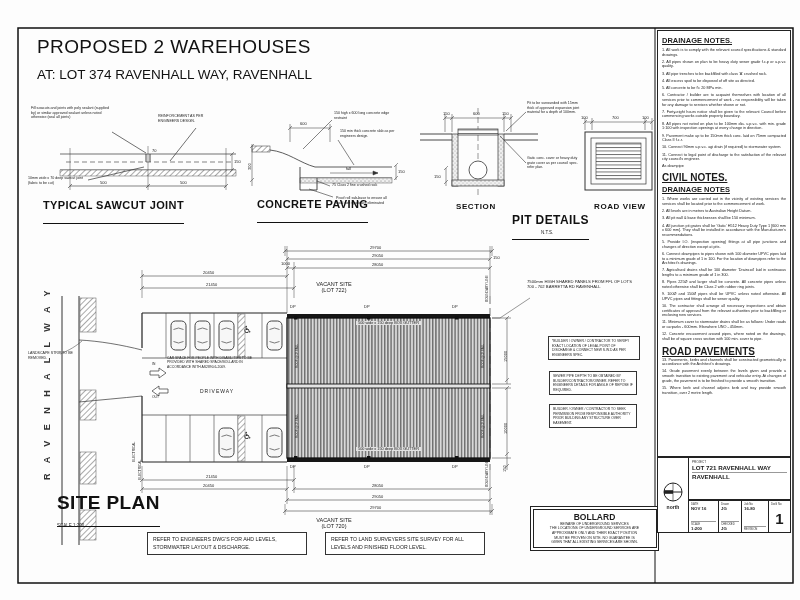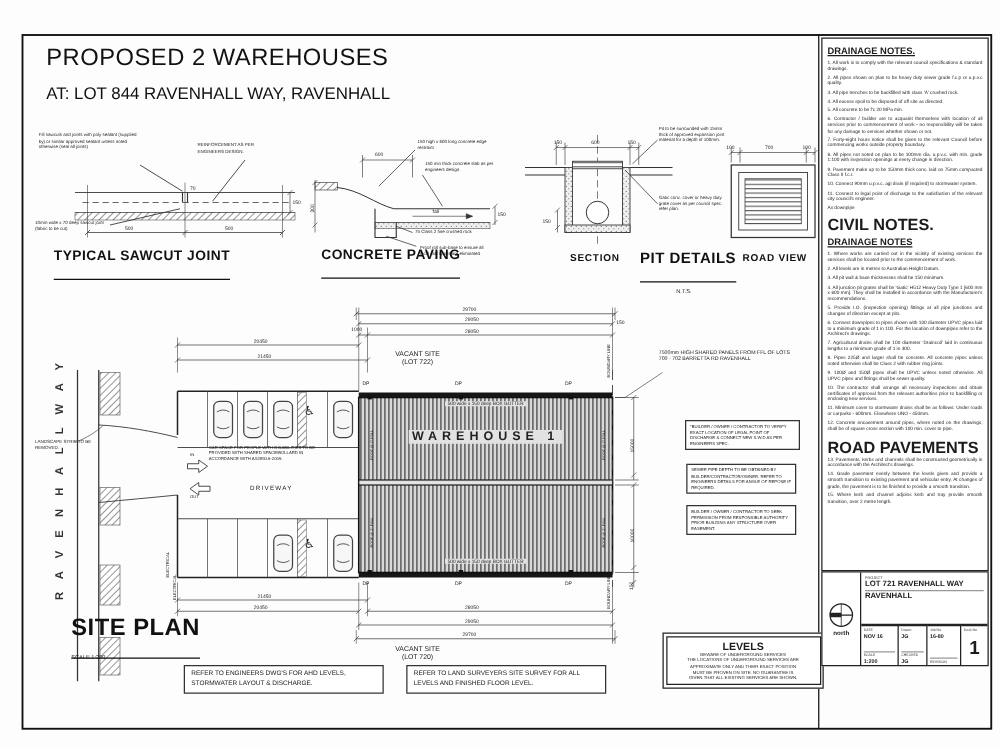--- a/index.html
+++ b/index.html
@@ -27,21 +27,21 @@
   .gutter span{background:#e2e2e2;padding:0 2px;}
   .ref{position:absolute;border:1px solid #333;background:#fff;font-size:5.2px;line-height:1.45;
     padding:3px 5px;color:#222;white-space:normal;}
   .warn{position:absolute;left:530px;top:506px;width:124px;border:1px solid #222;background:#fff;padding:1.5px;}
   .warn-in{border:0.8px solid #222;padding:2px 3px;}
   .warn-title{font-size:8.5px;font-weight:bold;text-align:center;}
   .warn-body{font-size:3.5px;line-height:1.35;text-align:center;white-space:pre-line;}
   .panel{position:absolute;left:657px;top:30px;width:134px;height:427px;border:1px solid #222;
     box-sizing:border-box;padding:3px 4px;overflow:hidden;background:#fff;}
   .nh{font-size:7.5px;font-weight:bold;text-decoration:underline;margin:2px 0 3px 0;}
-  .nh2{font-size:13px;font-weight:bold;margin:4px 0 1px 0;}
+  .nh2{font-size:10px;font-weight:bold;text-decoration:underline;margin:4px 0 1px 0;}
   .nitems>div{font-size:3.8px;line-height:1.22;margin-bottom:2.6px;text-align:justify;}
   .legend-line{font-size:3.8px;margin:2px 0 2px 0;}
   .tblock{position:absolute;left:657px;top:457px;width:134px;height:76px;border:1.2px solid #222;
     box-sizing:border-box;display:flex;background:#fff;}
   .north-cell{width:30px;border-right:1px solid #222;display:flex;flex-direction:column;
     align-items:center;justify-content:center;gap:1px;}
   .north-word{font-size:5px;font-weight:bold;}
   .tb-right{flex:1;display:flex;flex-direction:column;}
   .tb-project{border-bottom:1px solid #222;padding:1.5px 3px;flex:1;}
   .tb-plabel{font-size:3px;color:#333;}
@@ -187,21 +187,21 @@
       <path d="M142,480 H294 M140,482 l4,-4 M292,482 l4,-4
                M142,489 H287 M140,491 l4,-4 M285,491 l4,-4
                M294,489 H490 M292,491 l4,-4 M488,491 l4,-4
                M287,500 H490 M285,502 l4,-4 M488,502 l4,-4
                M285,511 H492 M283,513 l4,-4 M490,513 l4,-4" stroke="#333" stroke-width=".55" fill="none"></path>
       <path d="M142,466 V493 M287,466 V504 M294,466 V493 M490,470 V515 M285,504 V515 M492,504 V515" stroke="#333" stroke-width=".45" fill="none"></path>
     </g>
   </svg>
 
   <div class="h1">PROPOSED 2 WAREHOUSES</div>
-  <div class="h2">AT: LOT 844 RAVENHALL WAY, RAVENHALL</div>
+  <div class="h2">AT: LOT 374 RAVENHALL WAY, RAVENHALL</div>
 
   <div class="free-note" style="left:31px;top:106px;width:80px;">Fill sawcuts and joints with poly sealant (supplied by) or similar approved sealant unless noted otherwise (seal all joints)</div>
   <div class="free-note" style="left:158px;top:114px;width:66px;">REINFORCEMENT AS PER ENGINEERS DESIGN.</div>
   <div class="free-note" style="left:28px;top:176px;width:58px;">10mm wide x 70 deep sawcut joint (fabric to be cut)</div>
   <div class="dim" style="left:100px;top:180px;">500</div>
   <div class="dim" style="left:180px;top:180px;">500</div>
   <div class="dim tiny" style="left:152px;top:148px;">70</div>
   <div class="dim tiny" style="left:234px;top:159px;">150</div>
   <div class="dtitle" style="left:43px;top:199px;">TYPICAL SAWCUT JOINT</div>
 
@@ -219,36 +219,35 @@
   <div class="dim tiny" style="left:473px;top:111px;">600</div>
   <div class="dim tiny" style="left:502px;top:111px;">150</div>
   <div class="dim tiny" style="left:434px;top:174px;">150</div>
   <div class="free-note" style="left:527px;top:101px;width:56px;">Pit to be surrounded with 15mm thick of approved expansion joint material for a depth of 100mm.</div>
   <div class="free-note" style="left:527px;top:156px;width:56px;">Gatic conc. cover or heavy duty grate cover as per council spec. refer plan.</div>
   <div class="dim tiny" style="left:581px;top:115px;">100</div>
   <div class="dim tiny" style="left:612px;top:115px;">700</div>
   <div class="dim tiny" style="left:642px;top:115px;">100</div>
   <div class="sublab" style="left:456px;top:202px;">SECTION</div>
   <div class="sublab" style="left:594px;top:202px;">ROAD VIEW</div>
-  <div class="dtitle" style="left:512px;top:199px;font-size:12px;text-align:right;">PIT DETAILS</div>
+  <div class="dtitle" style="left:512px;top:213px;font-size:12px;text-align:right;">PIT DETAILS</div>
   <div class="lbl" style="left:541px;top:230px;font-size:4.5px;">N.T.S.</div>
 
   <div class="lbl rot" style="left:42px;top:480px;font-size:9px;letter-spacing:4px;font-weight:bold;color:#333;">R A V E N H A L L   W A Y</div>
   <div class="free-note" style="left:28px;top:351px;width:54px;">LANDSCAPE STRIP TO BE REMOVED.</div>
   <div class="lbl rot tiny" style="left:133px;top:462px;">ELECTRICAL</div>
   <div class="lbl rot tiny" style="left:139px;top:480px;">ELECTRICAL</div>
 
   <div class="free-note" style="left:167px;top:356px;width:88px;font-size:3.4px;">CAR SPACE FOR PEOPLE WITH DISABILITIES TO BE PROVIDED WITH SHARED SPACE/BOLLARD IN ACCORDANCE WITH AS2890.6-2009.</div>
   <div class="lbl" style="left:200px;top:389px;font-size:5px;letter-spacing:1px;">DRIVEWAY</div>
   <div class="lbl tiny" style="left:152px;top:363px;">IN</div>
   <div class="lbl tiny" style="left:152px;top:396px;">OUT</div>
   <span class="wheel" style="left:243px;top:324px;">♿</span>
   <span class="wheel" style="left:243px;top:430px;">♿</span>
 
-  <div class="wh-label" style="top:344px;"><span>WAREHOUSE 1</span></div>
   <div class="gutter" style="top:321px;"><span>500 wide x 150 deep BOX GUTTER</span></div>
   <div class="gutter" style="top:447px;"><span>500 wide x 150 deep BOX GUTTER</span></div>
   <div class="lbl rot" style="left:296px;top:368px;font-size:3px;">ROOF @ 2° FALL</div>
   <div class="lbl rot" style="left:482px;top:368px;font-size:3px;">ROOF @ 2° FALL</div>
   <div class="lbl rot" style="left:296px;top:438px;font-size:3px;">ROOF @ 2° FALL</div>
   <div class="lbl rot" style="left:482px;top:438px;font-size:3px;">ROOF @ 2° FALL</div>
 
   <div class="lbl" style="left:290px;top:305px;">DP</div>
   <div class="lbl" style="left:364px;top:305px;">DP</div>
   <div class="lbl" style="left:452px;top:305px;">DP</div>
@@ -291,21 +290,21 @@
   <div class="note-box" style="left:549px;top:404px;width:80px;">BUILDER / OWNER / CONTRACTOR TO SEEK PERMISSION FROM RESPONSIBLE AUTHORITY PRIOR BUILDING ANY STRUCTURE OVER EASEMENT.</div>
 
   <div class="dtitle" style="left:57px;top:492px;font-size:19px;">SITE PLAN</div>
   <div class="lbl" style="left:57px;top:523px;font-size:4.5px;">SCALE 1:200</div>
 
   <div class="ref" style="left:147px;top:532px;width:148px;">REFER TO ENGINEERS DWG'S FOR AHD LEVELS, STORMWATER LAYOUT &amp; DISCHARGE.</div>
   <div class="ref" style="left:325px;top:532px;width:148px;">REFER TO LAND SURVEYERS SITE SURVEY FOR ALL LEVELS AND FINISHED FLOOR LEVEL.</div>
 
   <div class="warn">
     <div class="warn-in">
-      <div class="warn-title">LEVELS</div>
+      <div class="warn-title">BOLLARD</div>
       <div class="warn-body">BEWARE OF UNDERGROUND SERVICES
 THE LOCATIONS OF UNDERGROUND SERVICES ARE
 APPROXIMATE ONLY AND THEIR EXACT POSITION
 MUST BE PROVEN ON SITE. NO GUARANTEE IS
 GIVEN THAT ALL EXISTING SERVICES ARE SHOWN.</div>
     </div>
   </div>
 
   <div class="panel">
     <div class="nh">DRAINAGE NOTES.</div>

